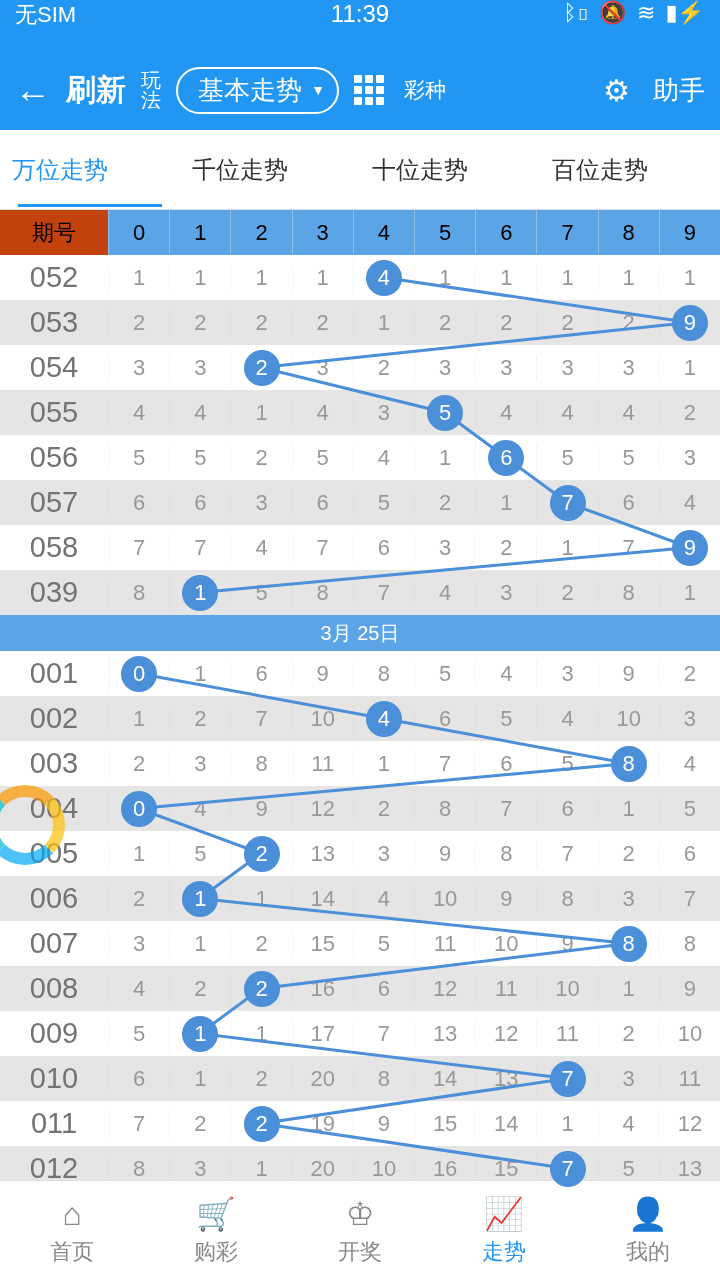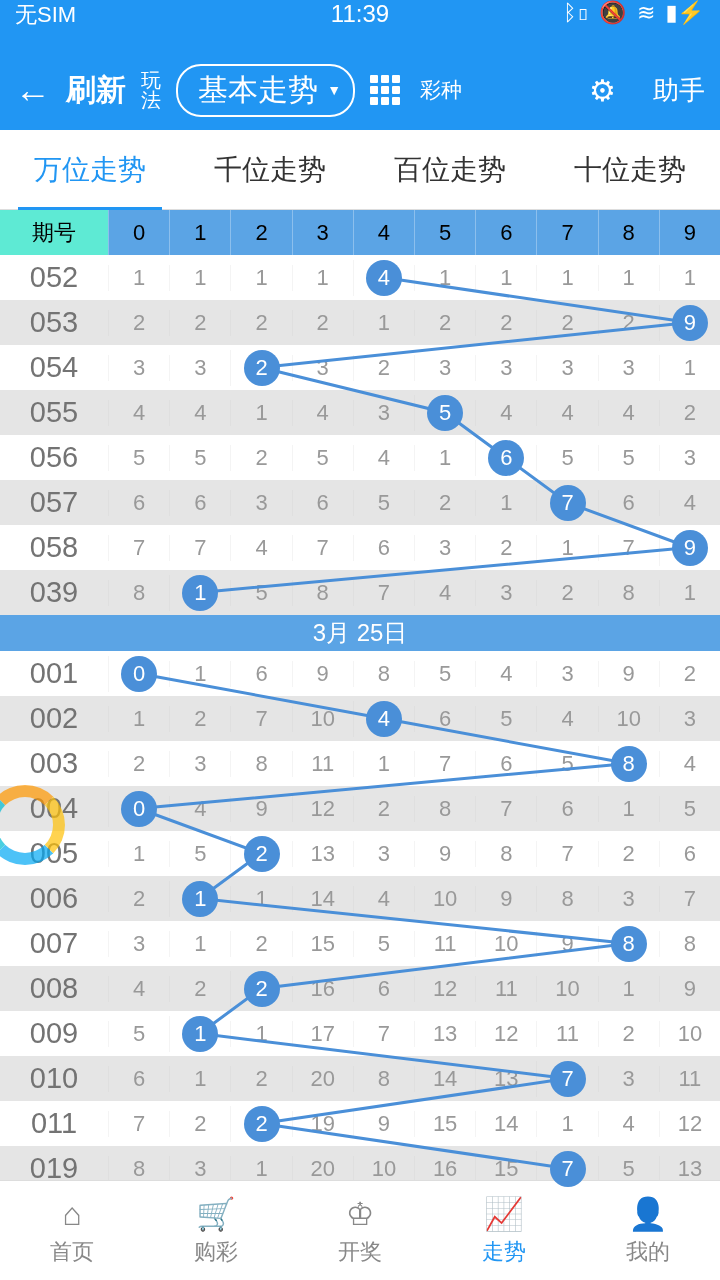--- a/index.html
+++ b/index.html
@@ -5,42 +5,42 @@
 *{margin:0;padding:0;box-sizing:border-box;font-family:-apple-system,sans-serif}
 body{width:720px;height:1280px;overflow:hidden;background:#fff;position:relative}
 .status-bar{height:50px;background:#2196f3;color:#fff;display:flex;align-items:flex-start;justify-content:space-between;padding:0 15px;font-size:22px}
 .status-left{font-size:22px}
 .status-center{position:absolute;left:50%;transform:translateX(-50%);font-size:24px;font-weight:400}
 .status-right{display:flex;gap:10px;align-items:center}
 .header{height:80px;background:#2196f3;color:#fff;display:flex;align-items:center;padding:0 15px;gap:15px}
 .back-arrow{font-size:36px;font-weight:300}
 .refresh{font-size:30px;font-weight:700}
 .play-label{font-size:20px;display:flex;flex-direction:column;line-height:1}
-.dropdown{border:2px solid #fff;border-radius:25px;padding:4px 35px 4px 20px;font-size:30px;position:relative}
+.dropdown{border:2px solid #fff;border-radius:25px;padding:4px 35px 4px 20px;font-size:26px;position:relative}
 .dropdown::after{content:'▼';position:absolute;right:12px;top:50%;transform:translateY(-50%);font-size:14px}
 .grid-icon{display:grid;grid-template-columns:repeat(3,8px);grid-template-rows:repeat(3,8px);gap:3px}
 .grid-icon span{background:#fff;border-radius:1px}
 .variety{font-size:21px;margin-left:5px}
 .gear{font-size:30px;margin-left:auto}
-.helper{font-size:26px;margin-left:22px}
+.helper{font-size:26px;margin-left:8px}
 .tabs{height:80px;display:flex;align-items:center;border-bottom:1px solid #ddd}
-.tab{flex:1;text-align:center;font-size:28px;color:#333;padding:20px 0;position:relative}
+.tab{flex:1;font-size:24px;color:#333;padding:20px 12px;position:relative}
 .tab.active{color:#2196f3}
 .tab.active::after{content:'';position:absolute;bottom:-1px;left:10%;right:10%;height:3px;background:#2196f3}
 .table-container{position:relative}
 .table-header{display:flex;height:45px;background:#5ba4e5}
-.th-period{width:108px;display:flex;align-items:center;justify-content:center;color:#000;font-size:22px;background:#5eead4}
+.th-period{width:108px;display:flex;align-items:center;justify-content:center;color:#000;font-size:22px;background:#c2410c}
 .th-num{flex:1;display:flex;align-items:center;justify-content:center;color:#000;font-size:22px;background:#5ba4e5;border-left:1px solid rgba(255,255,255,0.3)}
 .row{display:flex;height:45px;align-items:center;position:relative}
 .row.odd{background:#e5e5e5}
 .row.even{background:#fff}
 .cell-period{width:108px;display:flex;align-items:center;justify-content:center;font-size:29px;color:#737373}
 .cell-num{flex:1;display:flex;align-items:center;justify-content:center;font-size:22px;color:#999;position:relative;border-left:1px solid rgba(200,200,200,0.2)}
 .ball{width:36px;height:36px;border-radius:50%;background:#4a8fd8;color:#fff;display:flex;align-items:center;justify-content:center;font-size:22px;z-index:2;position:relative}
-.date-row{height:36px;background:#5ba4e5;color:#fff;display:flex;align-items:center;justify-content:center;font-size:24px}
+.date-row{height:36px;background:#5ba4e5;color:#fff;display:flex;align-items:center;justify-content:center;font-size:20px}
 .lines-svg{position:absolute;top:0;left:0;pointer-events:none;z-index:1}
 .bottom-nav{position:absolute;bottom:0;left:0;right:0;height:100px;background:#fff;border-top:1px solid #ddd;display:flex}
 .nav-item{flex:1;display:flex;flex-direction:column;align-items:center;justify-content:center;gap:3px;color:#888}
 .nav-item.active{color:#2196f3}
 .nav-icon{font-size:32px;height:40px;display:flex;align-items:center}
 .nav-label{font-size:22px}
 .watermark{position:absolute;left:-15px;top:785px;width:80px;height:80px;border:12px solid;border-color:#ff9800 #ffc107 #03a9f4 #00bcd4;border-radius:50%;opacity:0.7;z-index:0}
 </style>
 </head>
 <body>
@@ -76,22 +76,22 @@
       <span></span>
     </span>
   <span class="variety">彩种</span>
   <span class="gear">⚙</span>
   <span class="helper">助手</span>
 </div>
 
 <div class="tabs">
   <div class="tab active">万位走势</div>
   <div class="tab">千位走势</div>
+  <div class="tab">十位走势</div>
   <div class="tab">百位走势</div>
-  <div class="tab">十位走势</div>
 </div>
 
 <div class="table-container">
   <div class="table-header">
     <div class="th-period">期号</div>
     <div class="th-num">0</div>
     <div class="th-num">1</div>
     <div class="th-num">2</div>
     <div class="th-num">3</div>
     <div class="th-num">4</div>
@@ -384,21 +384,21 @@
         </div>
         <div class="cell-num">19</div>
         <div class="cell-num">9</div>
         <div class="cell-num">15</div>
         <div class="cell-num">14</div>
         <div class="cell-num">1</div>
         <div class="cell-num">4</div>
         <div class="cell-num">12</div>
       </div>
       <div class="row odd">
-        <div class="cell-period">019</div>
+        <div class="cell-period">012</div>
         <div class="cell-num">8</div>
         <div class="cell-num">3</div>
         <div class="cell-num">1</div>
         <div class="cell-num">20</div>
         <div class="cell-num">10</div>
         <div class="cell-num">16</div>
         <div class="cell-num">15</div>
         <div class="cell-num">
           <div class="ball">7</div>
         </div>

